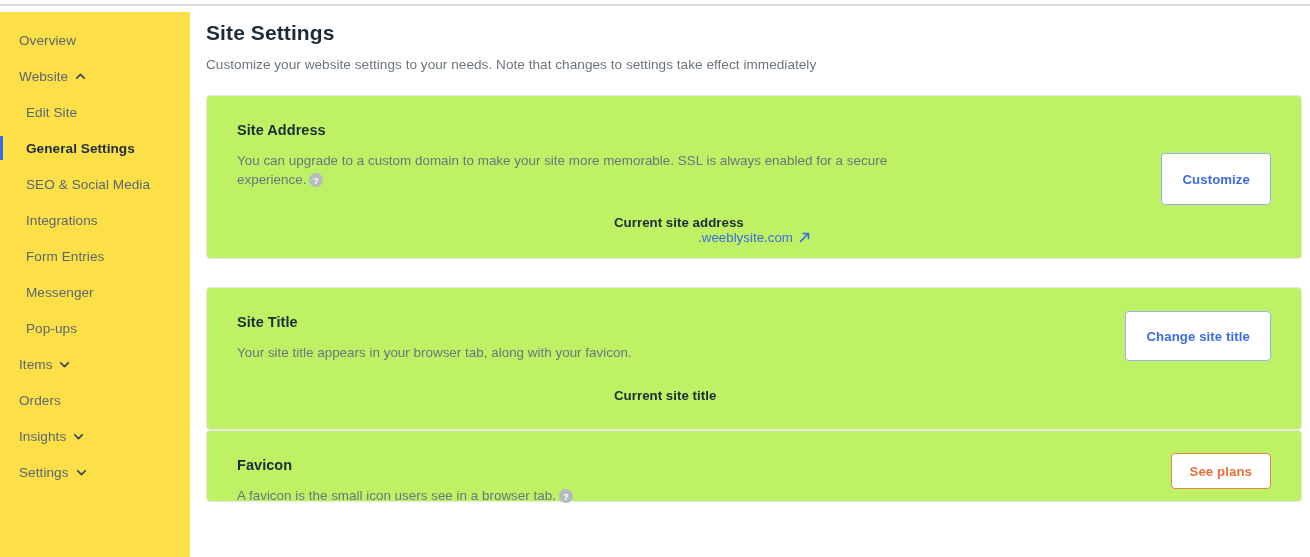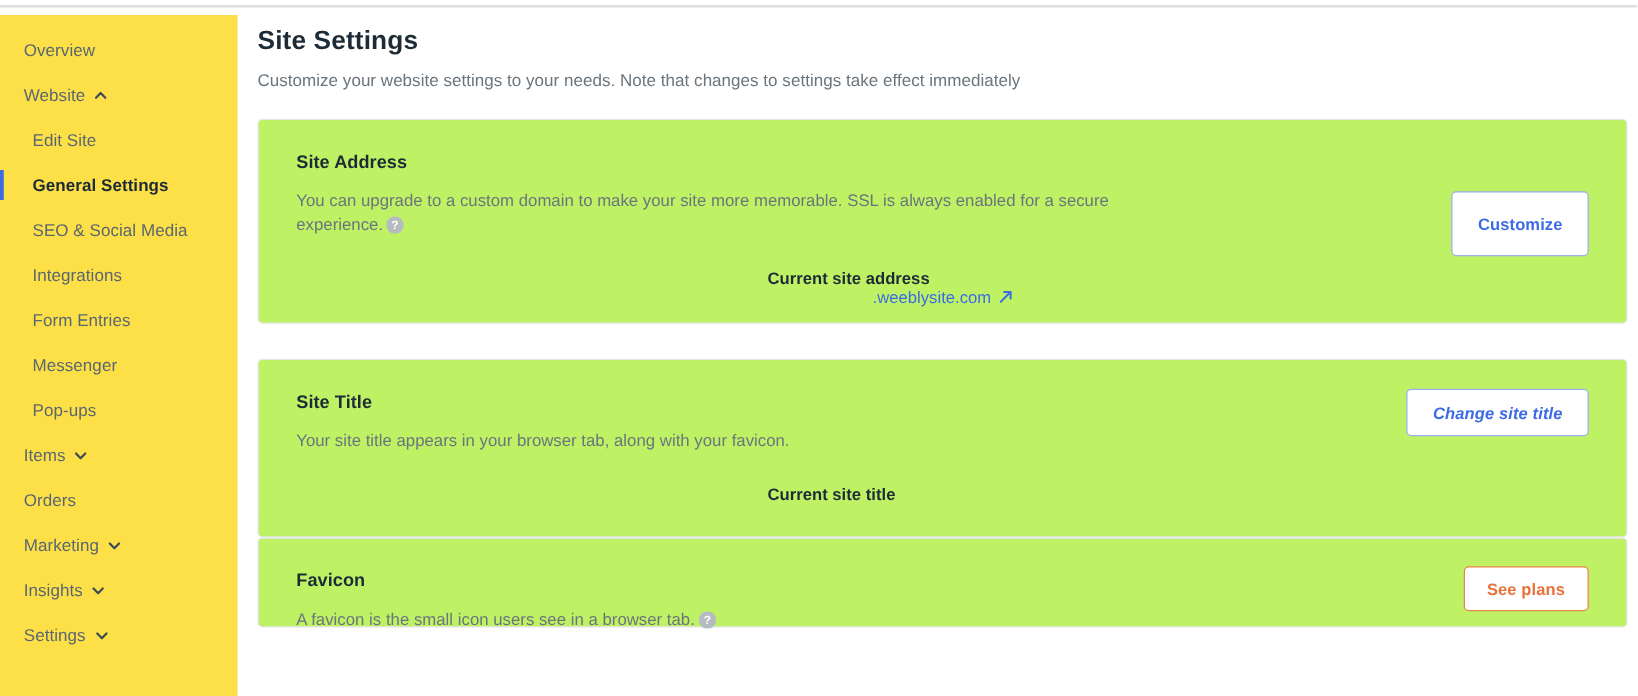--- a/index.html
+++ b/index.html
@@ -170,21 +170,21 @@
   }
   .btn-outline-blue {
     border: 1px solid #9ab0ec;
     color: #3d6be5;
   }
   .btn-outline-orange {
     border: 1px solid #e8864a;
     color: #e8713a;
   }
   #btn-customize { top: 25px; height: 52px; padding: 0 20px; margin-top: 32px; }
-  #btn-change-title { top: 23px; height: 38px; padding: 16px 20px; font-style: italic; }
+  #btn-change-title { top: 23px; height: 50px; padding: 16px 20px; }
   #btn-see-plans { top: 22px; height: 36px; padding: 0 18px; }
 </style>
 </head>
 <body>
 
 <div class="page">
 
   <div class="top-rule"></div>
 
   <nav class="sidebar" id="sidebar">
@@ -224,28 +224,20 @@
       <div class="nav-item">
         <span>Items</span>
         <span class="caret">
           <svg width="11" height="11" viewBox="0 0 11 11">
             <path d="M1.8 3.8 L5.5 7.6 L9.2 3.8" stroke="#3f4c55" stroke-width="1.8" fill="none" stroke-linecap="round" stroke-linejoin="round"></path>
           </svg>
         </span>
       </div>
       <div class="nav-item">
         <span>Orders</span>
-      </div>
-      <div class="nav-item">
-        <span>Marketing</span>
-        <span class="caret">
-          <svg width="11" height="11" viewBox="0 0 11 11">
-            <path d="M1.8 3.8 L5.5 7.6 L9.2 3.8" stroke="#3f4c55" stroke-width="1.8" fill="none" stroke-linecap="round" stroke-linejoin="round"></path>
-          </svg>
-        </span>
       </div>
       <div class="nav-item">
         <span>Insights</span>
         <span class="caret">
           <svg width="11" height="11" viewBox="0 0 11 11">
             <path d="M1.8 3.8 L5.5 7.6 L9.2 3.8" stroke="#3f4c55" stroke-width="1.8" fill="none" stroke-linecap="round" stroke-linejoin="round"></path>
           </svg>
         </span>
       </div>
       <div class="nav-item">

